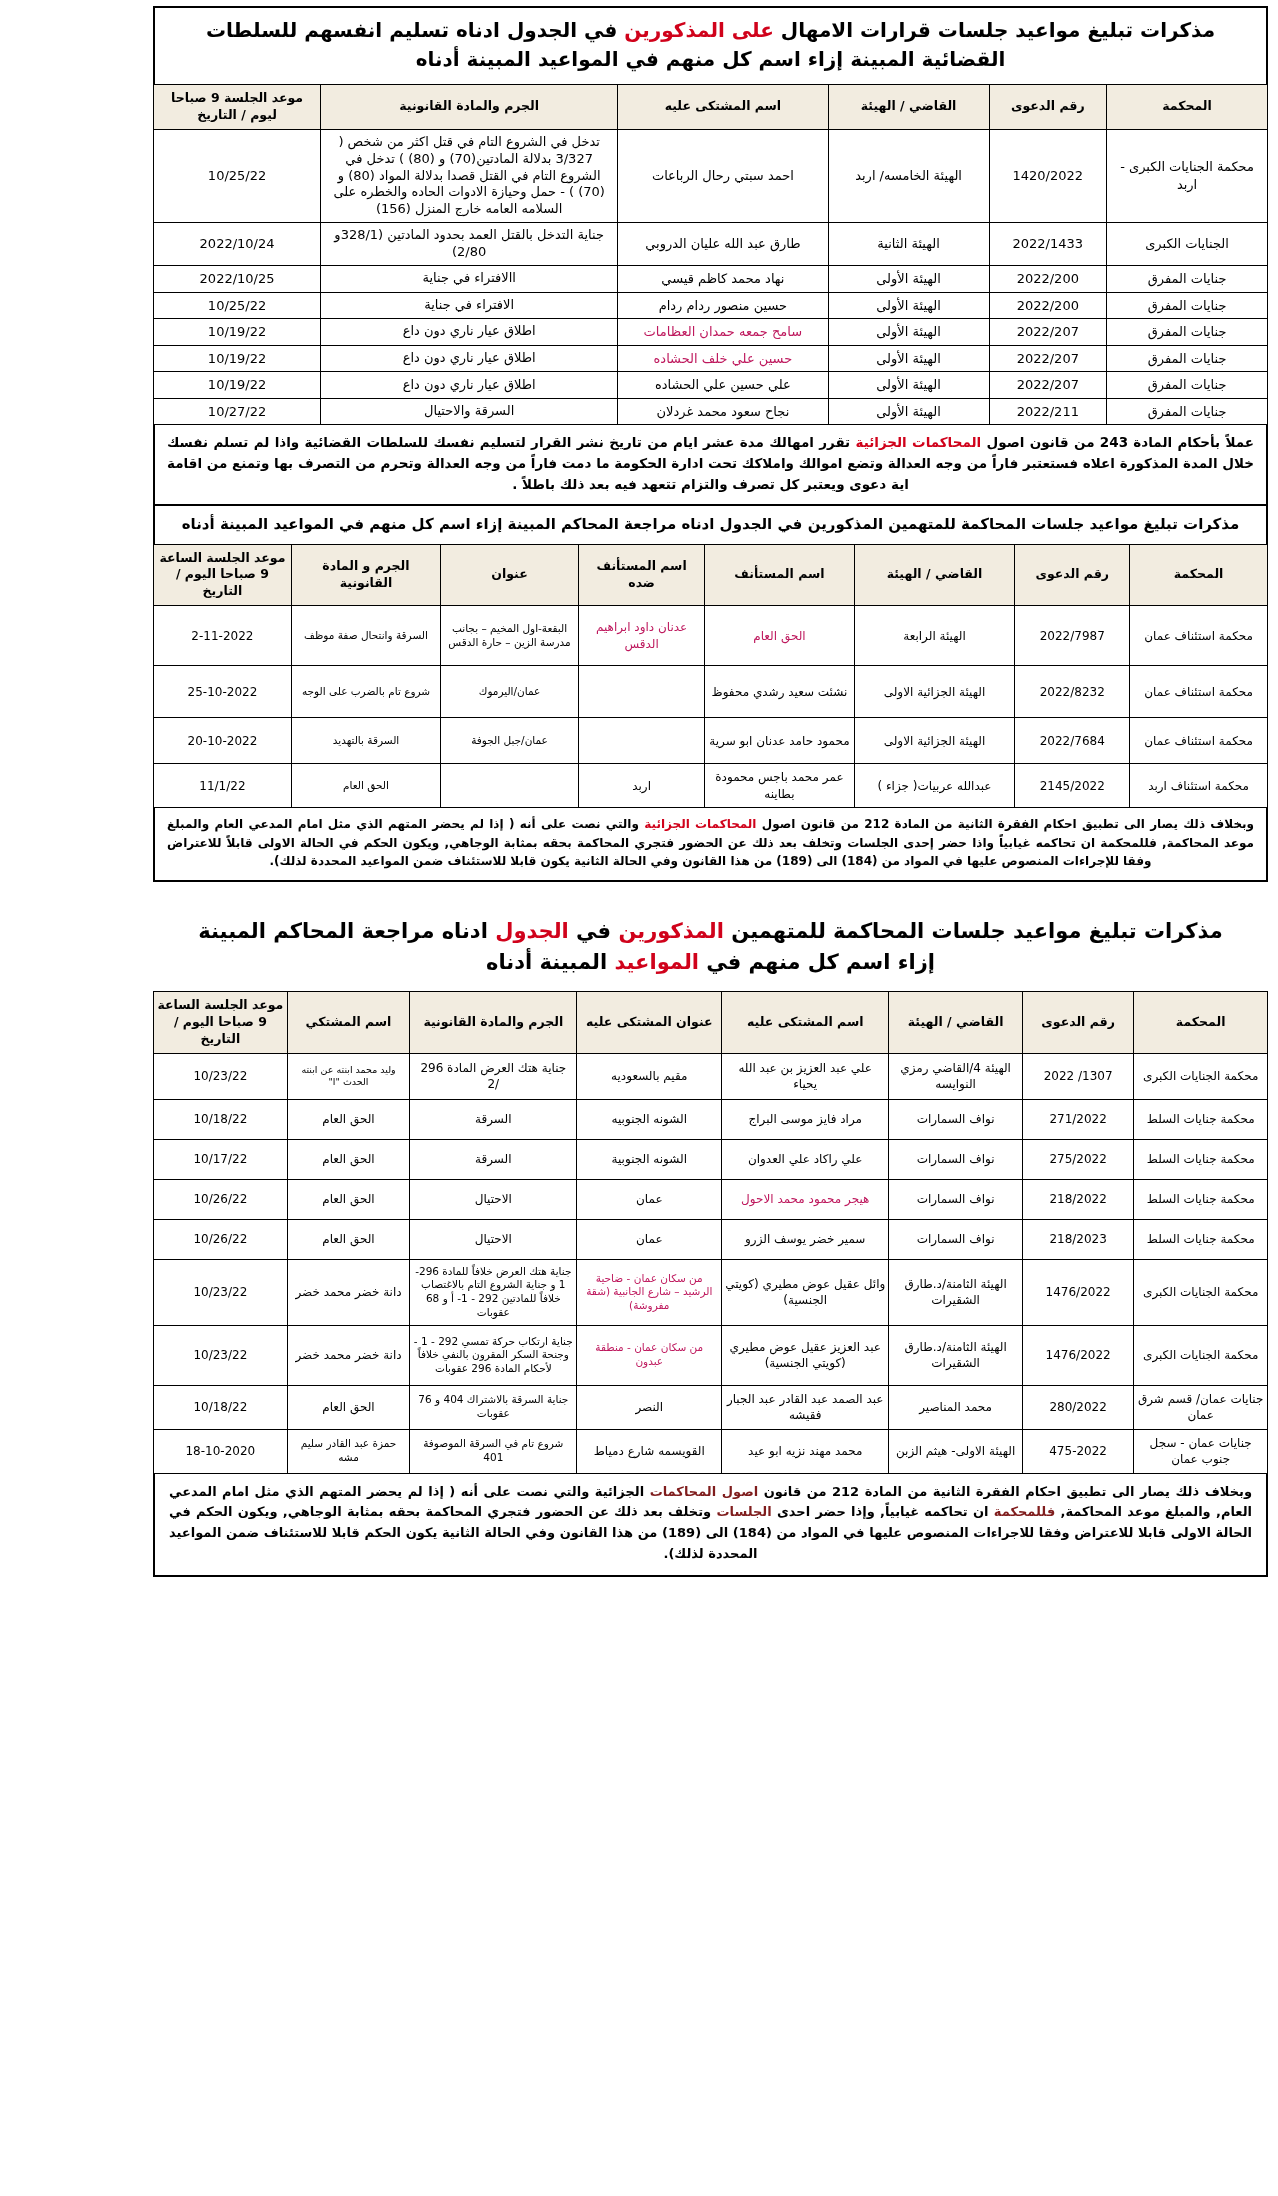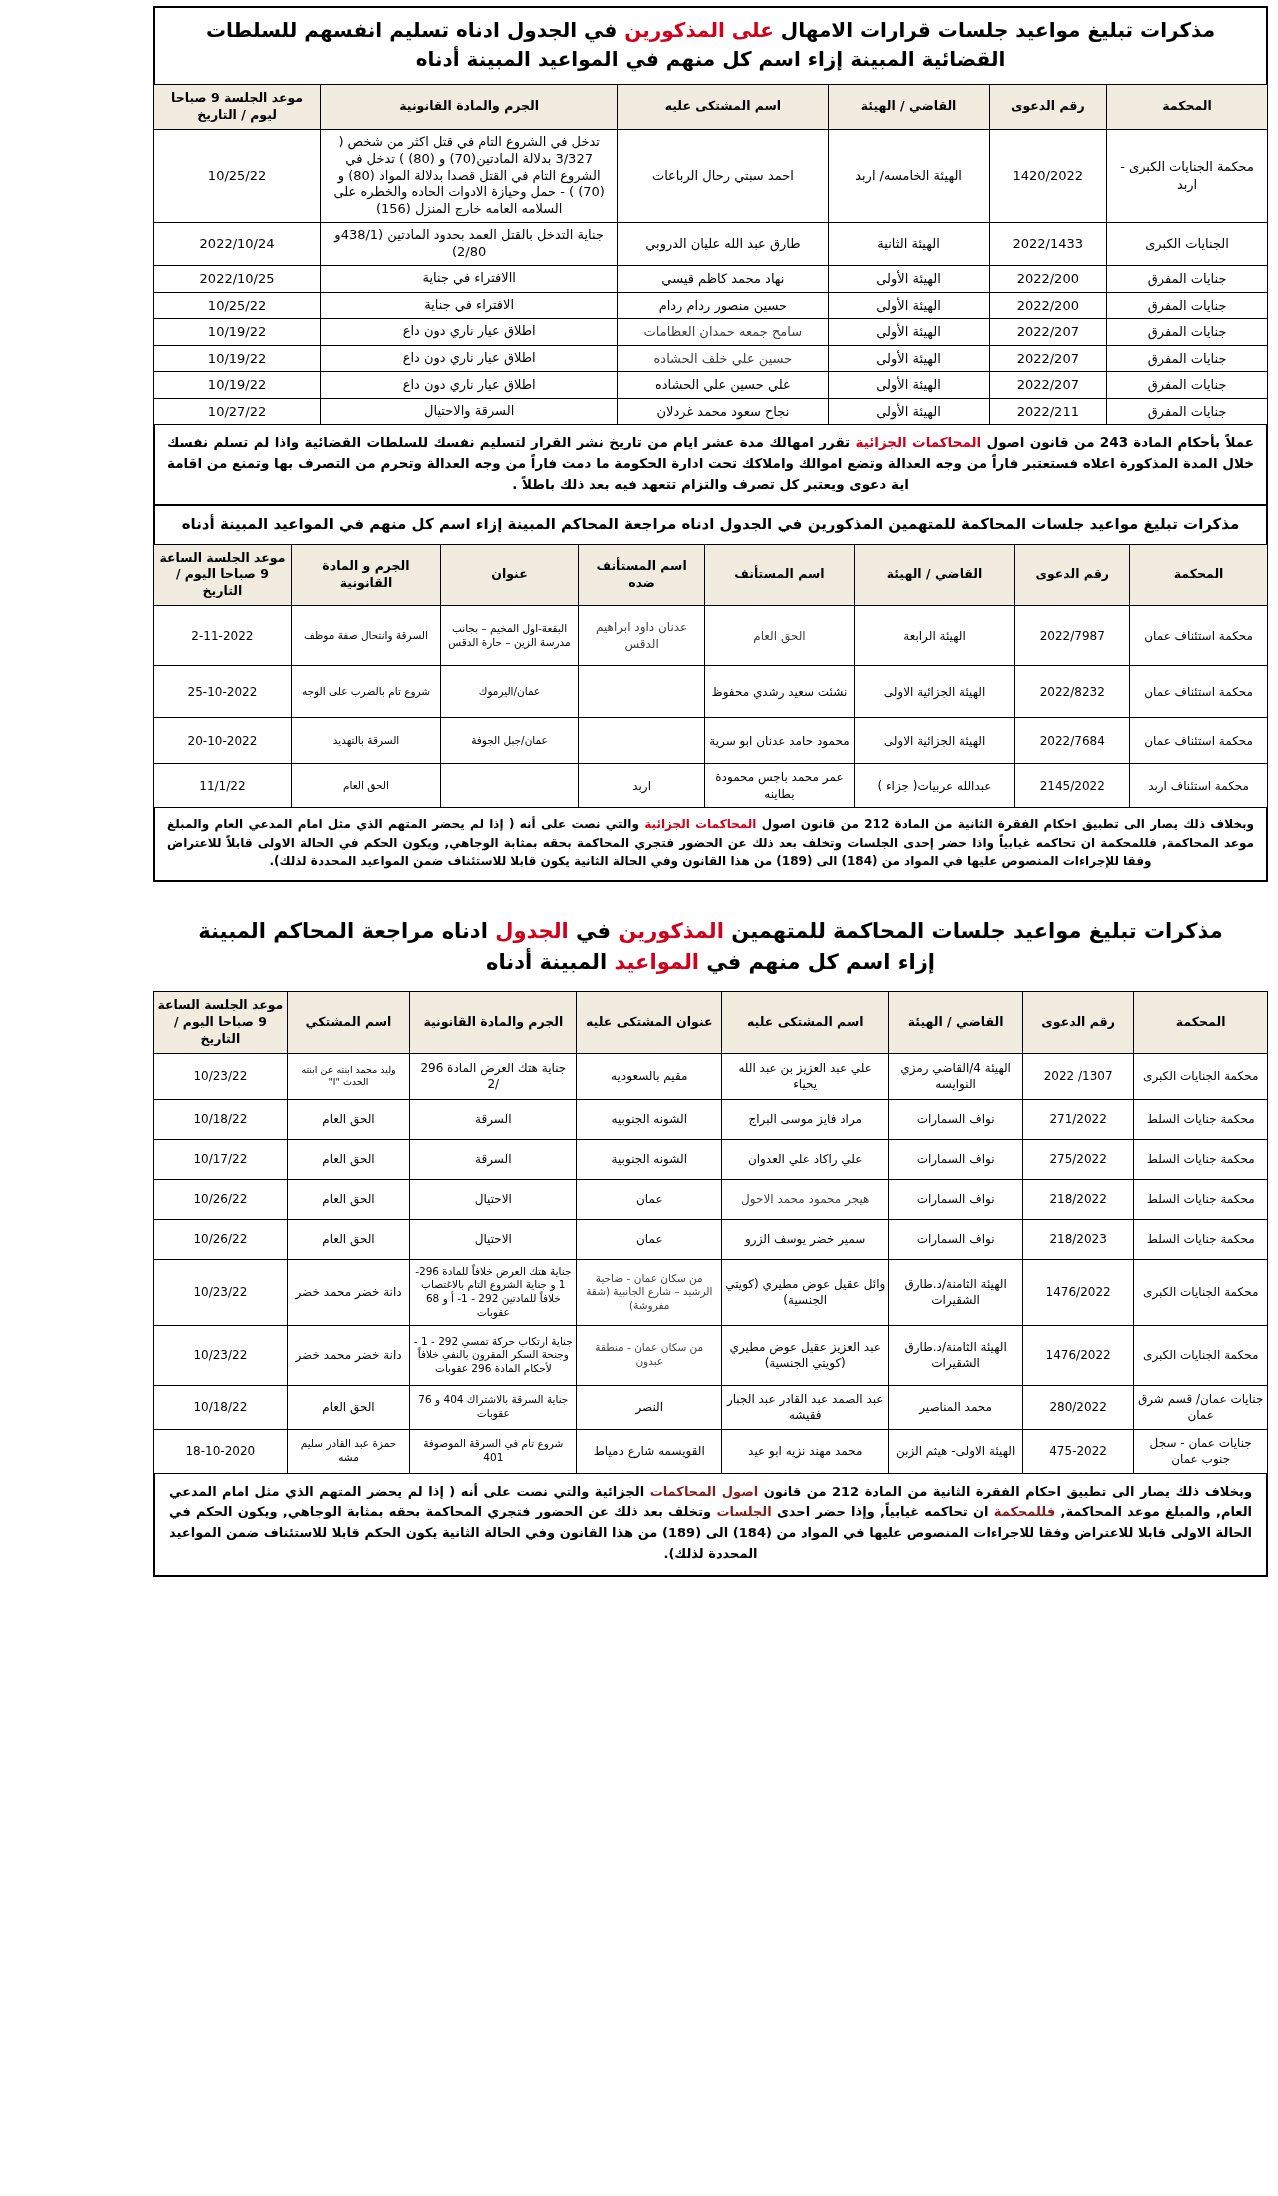--- a/index.html
+++ b/index.html
@@ -37,21 +37,21 @@
   }
   td{
     font-size:12px;
     text-align:center;
     padding:4px 3px;
     line-height:1.35;
     color:#000;
     vertical-align:middle;
   }
   .t1 td{font-size:13px;}
-  .red{color:#404040;}
+  .red{color:#be185d;}
   .small{font-size:10.5px;line-height:1.3;}
   .tiny{font-size:9.5px;line-height:1.25;}
 
   .note{
     border:2px solid #000;
     border-top:none;
     font-size:13.5px;
     font-weight:bold;
     line-height:1.55;
     padding:7px 12px 9px 12px;
@@ -133,21 +133,21 @@
           <td>الهيئة الخامسه/ اربد</td>
           <td>احمد سبتي رحال الرباعات</td>
           <td class="small">تدخل في الشروع التام في قتل اكثر من شخص ( 3/327 بدلالة المادتين(70) و (80) ) تدخل في الشروع التام في القتل قصدا بدلالة المواد (80) و (70) ) - حمل وحيازة الادوات الحاده والخطره على السلامه العامه خارج المنزل (156)</td>
           <td>10/25/22</td>
         </tr>
         <tr>
           <td>الجنايات الكبرى</td>
           <td>2022/1433</td>
           <td>الهيئة الثانية</td>
           <td>طارق عبد الله عليان الدروبي</td>
-          <td class="small">جناية التدخل بالقتل العمد بحدود المادتين (438/1و 2/80)</td>
+          <td class="small">جناية التدخل بالقتل العمد بحدود المادتين (328/1و 2/80)</td>
           <td>2022/10/24</td>
         </tr>
         <tr>
           <td>جنايات المفرق</td>
           <td>2022/200</td>
           <td>الهيئة الأولى</td>
           <td>نهاد محمد كاظم قيسي</td>
           <td class="small">االافتراء في جناية</td>
           <td>2022/10/25</td>
         </tr>

